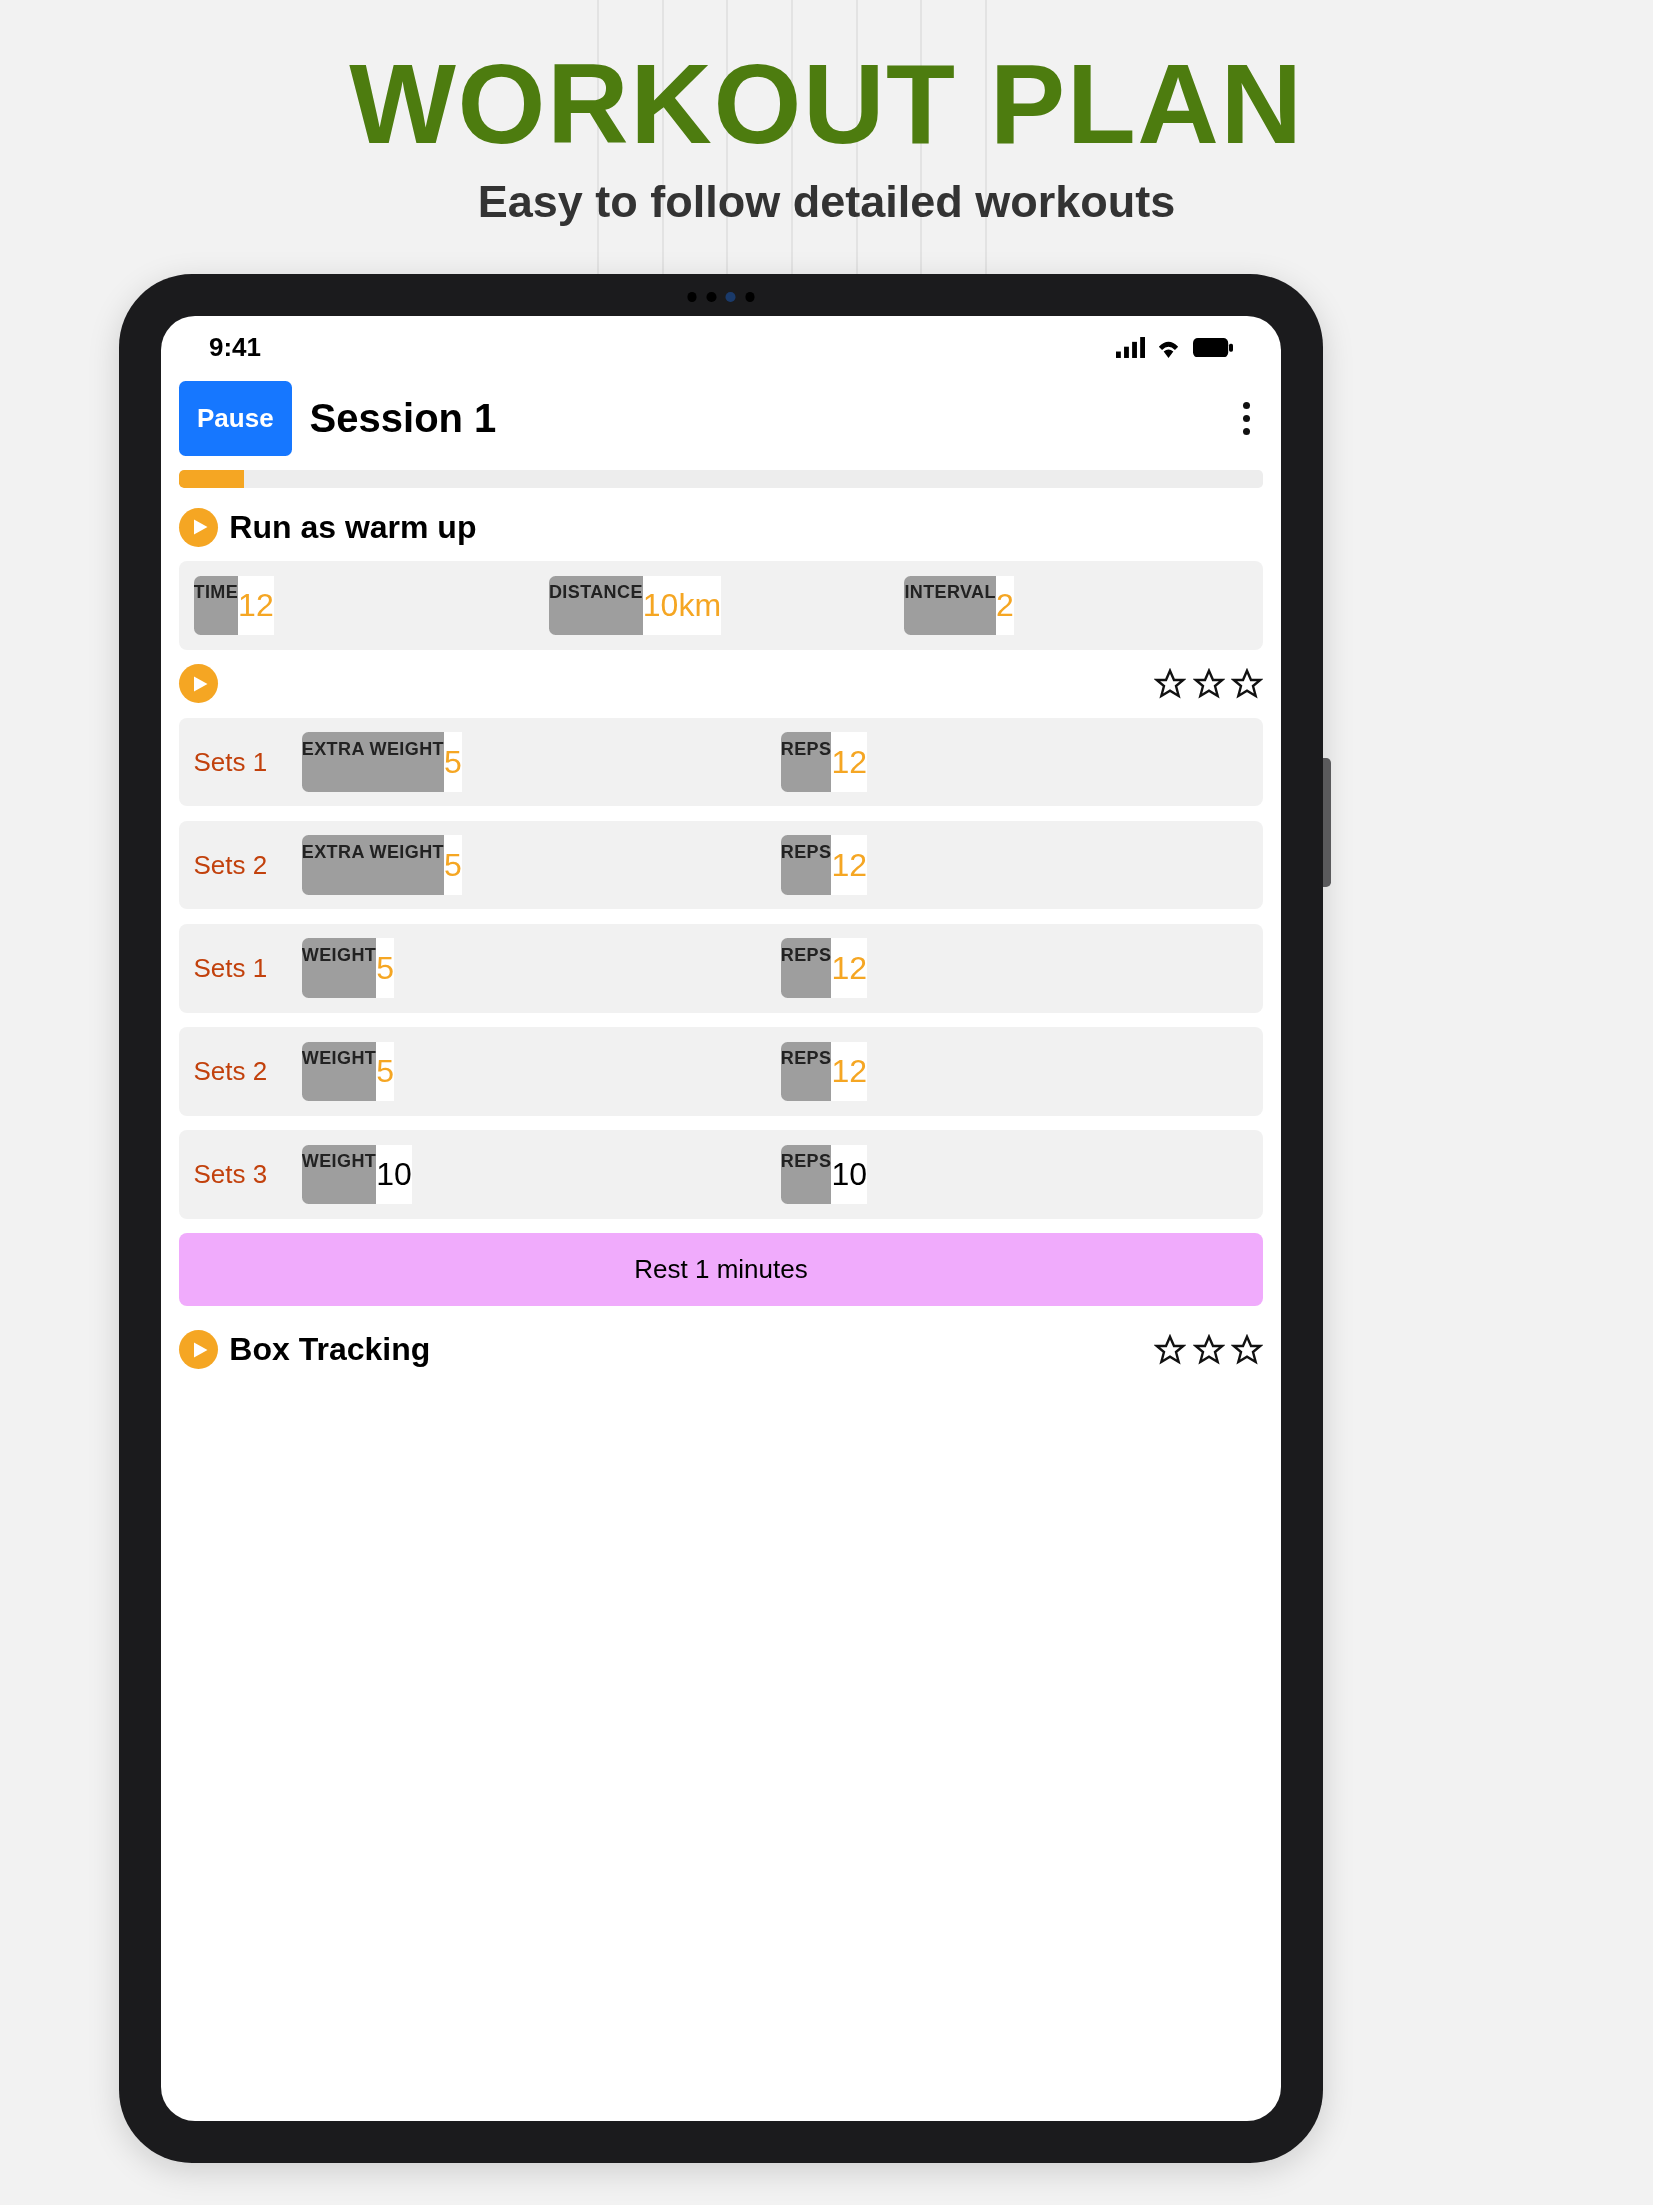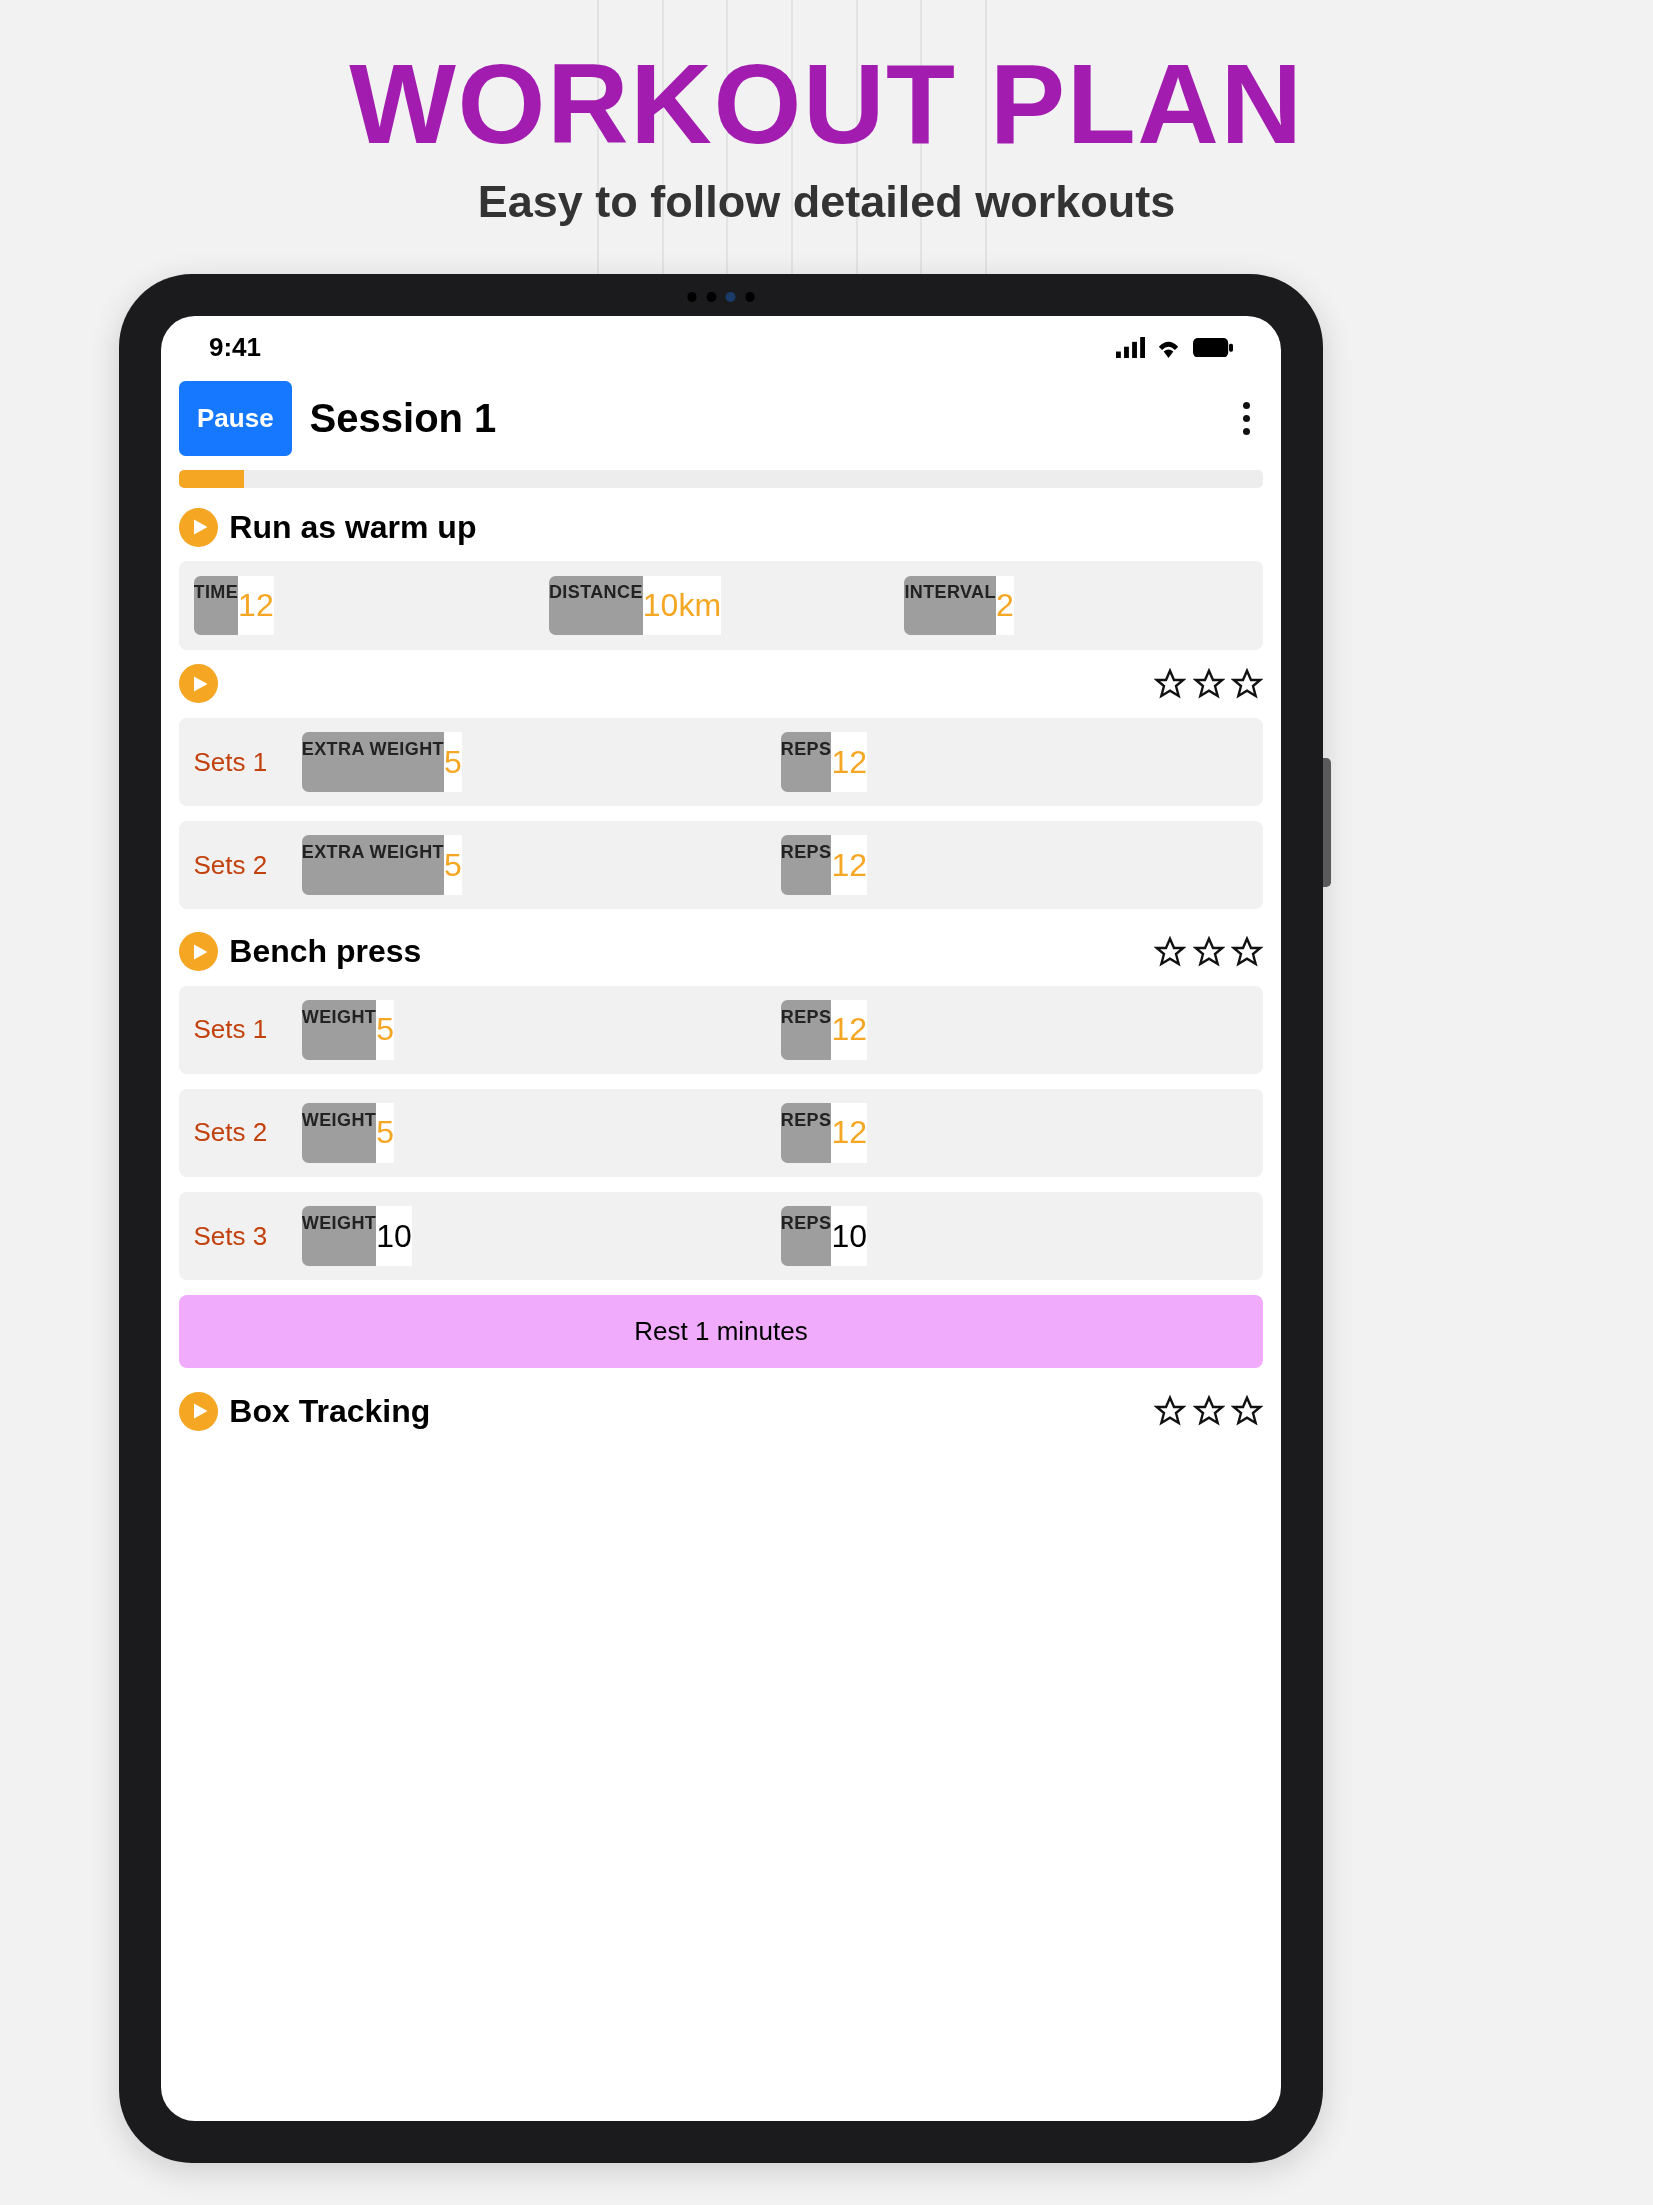--- a/index.html
+++ b/index.html
@@ -32,21 +32,21 @@
     padding-top: 48px;
     position: relative;
     z-index: 1;
   }
   .hero-title {
     font-family: "Arial Narrow", Impact, "Helvetica Neue Condensed", sans-serif;
     font-stretch: condensed;
     font-weight: 800;
     font-size: 113px;
     letter-spacing: 1.6px;
-    color: #a21caf;
+    color: #4d7c0f;
     line-height: 1;
   }
   .hero-sub {
     font-size: 45px;
     font-weight: 600;
     color: #333;
     margin-top: 14.5px;
   }
 
   
@@ -355,39 +355,20 @@
             <div class="metric-head">EXTRA WEIGHT</div>
             <div class="metric-val">5</div>
           </div>
           <div class="metric">
             <div class="metric-head">REPS</div>
             <div class="metric-val">12</div>
           </div>
         </div>
       </div>
 
-      <div class="section-head" style="margin-top:22.6px;">
-        <div class="play-icon">
-          <svg viewBox="0 0 24 24">
-              <path d="M4 2 L22 12 L4 22 Z"></path>
-            </svg>
-        </div>
-        <div class="section-title">Bench press</div>
-        <div class="stars">
-          <svg class="star" viewBox="0 0 24 24">
-              <path d="M12 2 L15 9 L22 9 L16.5 13.5 L18.5 21 L12 17 L5.5 21 L7.5 13.5 L2 9 L9 9 Z" fill="none" stroke="#111" stroke-width="1.8"></path>
-            </svg>
-          <svg class="star" viewBox="0 0 24 24">
-              <path d="M12 2 L15 9 L22 9 L16.5 13.5 L18.5 21 L12 17 L5.5 21 L7.5 13.5 L2 9 L9 9 Z" fill="none" stroke="#111" stroke-width="1.8"></path>
-            </svg>
-          <svg class="star" viewBox="0 0 24 24">
-              <path d="M12 2 L15 9 L22 9 L16.5 13.5 L18.5 21 L12 17 L5.5 21 L7.5 13.5 L2 9 L9 9 Z" fill="none" stroke="#111" stroke-width="1.8"></path>
-            </svg>
-        </div>
-      </div>
 
       <div class="panel">
         <div class="sets-label">Sets 1</div>
         <div class="metrics">
           <div class="metric">
             <div class="metric-head">WEIGHT</div>
             <div class="metric-val">5</div>
           </div>
           <div class="metric">
             <div class="metric-head">REPS</div>

